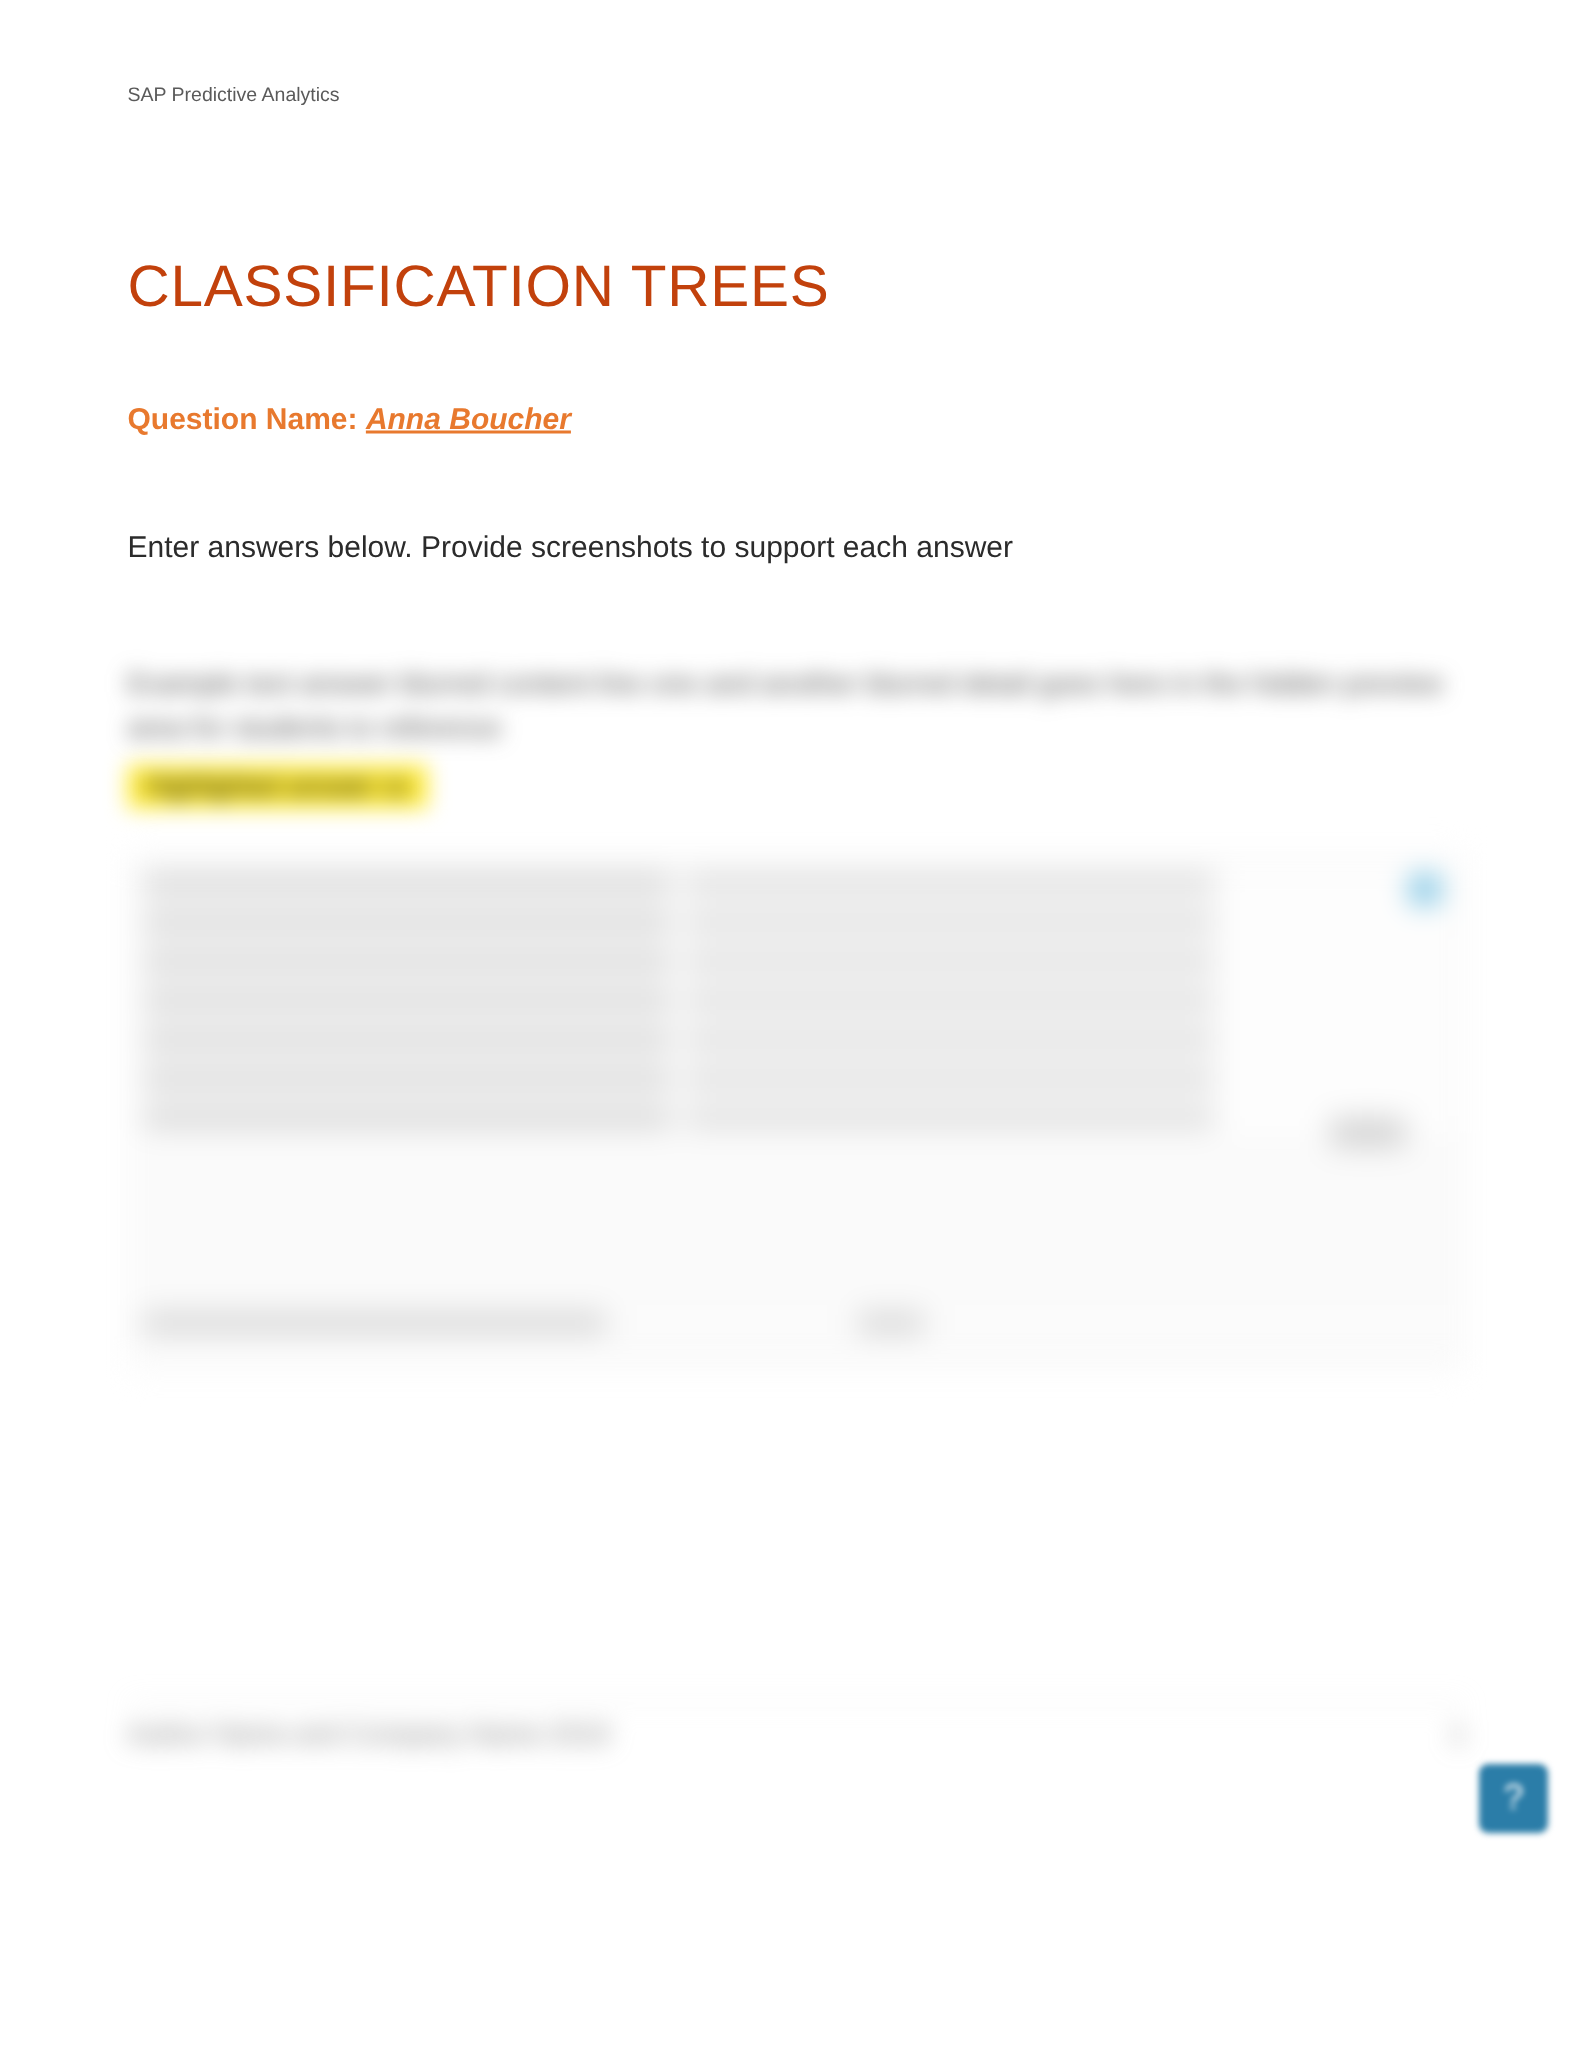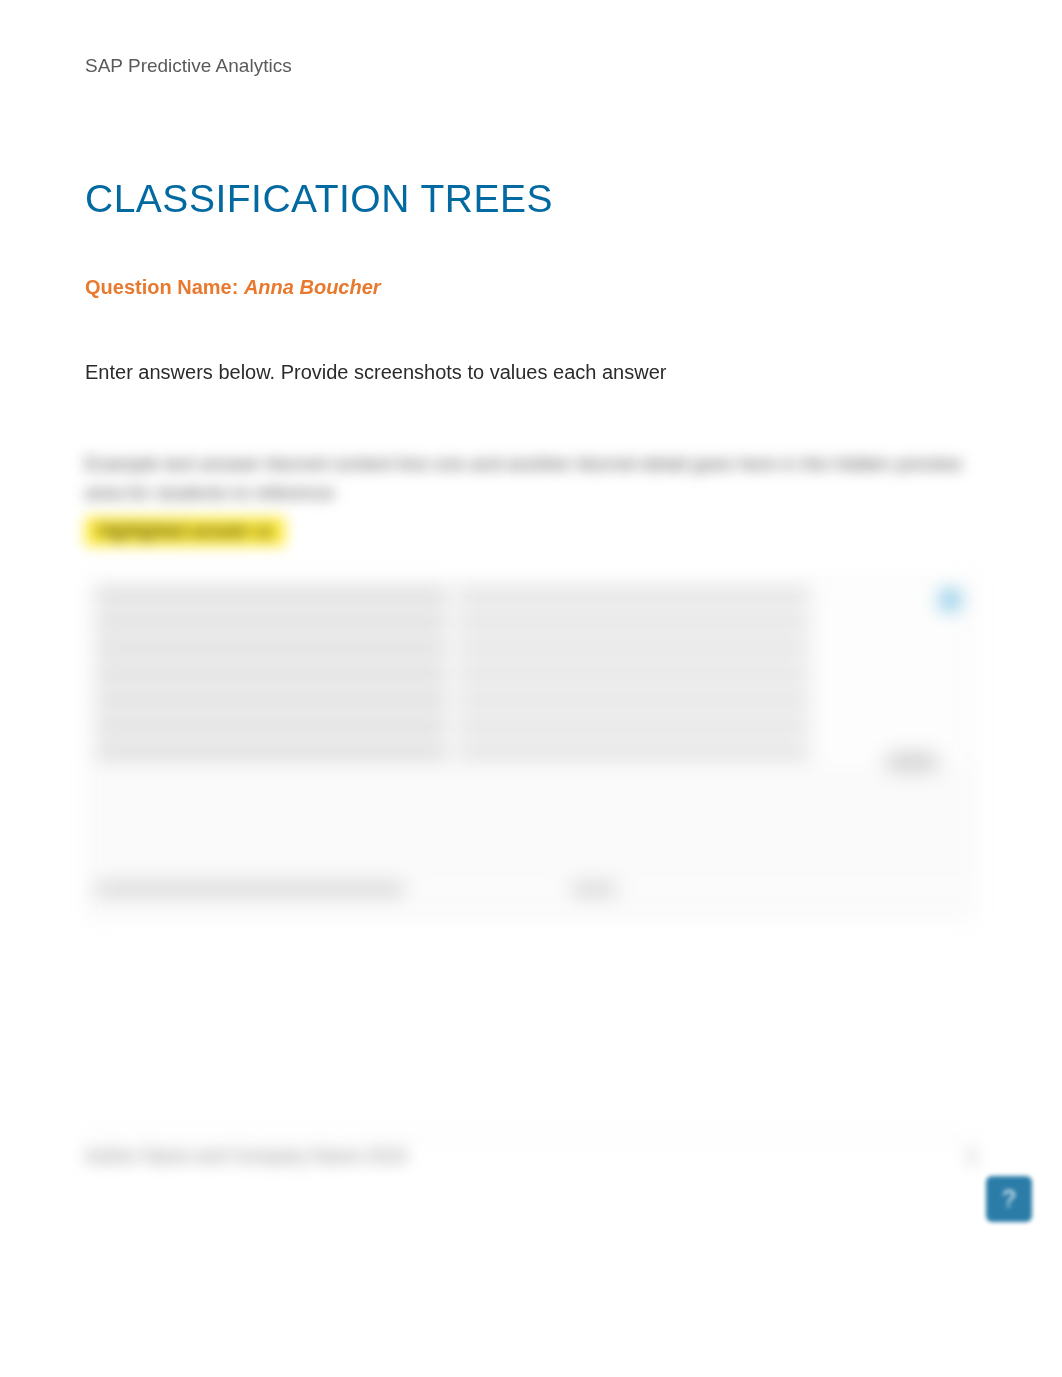--- a/index.html
+++ b/index.html
@@ -11,47 +11,48 @@
       position: relative;
     }
     .page {
       background: #ffffff;
       width: 100%;
       height: 100%;
       padding: 55px 85px 50px 85px;
       position: relative;
     }
     .header-subject {
-      font-size: 19px;
+      font-size: 13px;
       color: #5a5a5a;
       font-weight: 400;
       margin-bottom: 100px;
     }
     .title-line1 {
       font-size: 39px;
       color: #3b8fc2;
       font-weight: 400;
       letter-spacing: 0.5px;
       margin-bottom: 38px;
     }
     .title-line2 {
       font-size: 39px;
-      color: #0369a1;
+      color: #c2410c;
       font-weight: 400;
       letter-spacing: 0.5px;
       margin-bottom: 55px;
     }
     .student-name-line {
       font-size: 20px;
       color: #e8792e;
       font-weight: 700;
       margin-bottom: 62px;
     }
     .student-name-value {
       font-style: italic;
+      text-decoration: underline;
     }
     .instructions {
       font-size: 20px;
       color: #2b2b2b;
       margin-bottom: 66px;
     }
     .question {
       font-size: 20px;
       color: #2b2b2b;
       margin-bottom: 26px;
@@ -122,21 +123,21 @@
 
 <div class="page">
   <div class="header-subject">SAP Predictive Analytics</div>
 
   <h1 class="title-line2">CLASSIFICATION TREES</h1>
 
   <div class="student-name-line">
     <span>Question Name: </span><span class="student-name-value">Anna Boucher</span>
   </div>
 
-  <div class="instructions">Enter answers below. Provide screenshots to values each answer</div>
+  <div class="instructions">Enter answers below. Provide screenshots to support each answer</div>
 
 
   <div class="blurred-text">Example text answer blurred content line one and another blurred detail goes here in the hidden preview area for students to reference</div>
   <div>
     <span class="highlighted-blur">Highlighted answer xx</span>
   </div>
 
   <div class="screenshot-placeholder">
     <div class="sp-row" style="top:10px;">
         <div class="sp-label"></div>

